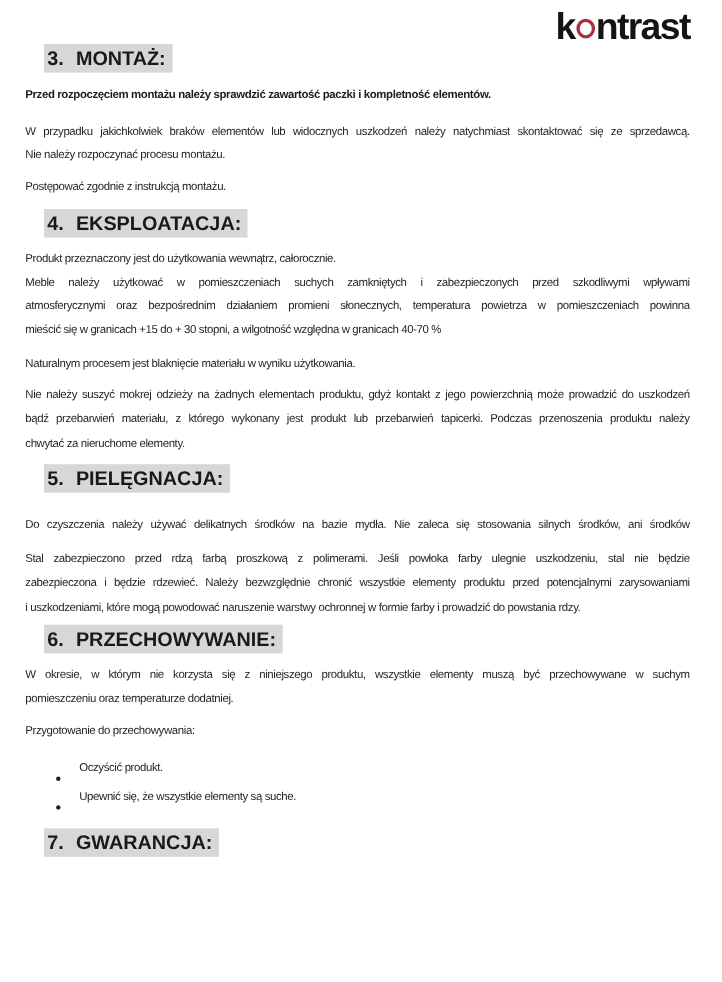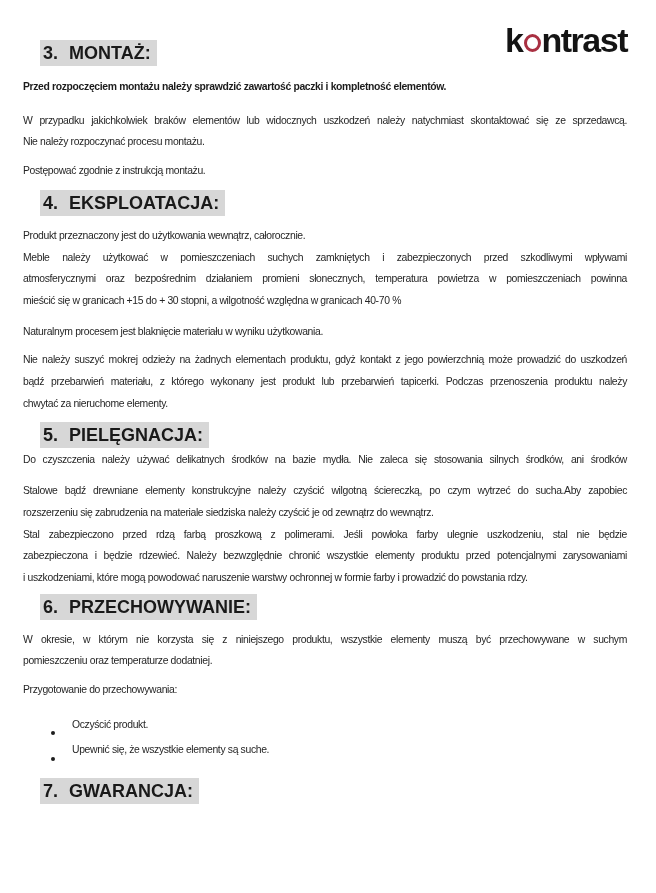--- a/index.html
+++ b/index.html
@@ -5,21 +5,21 @@
   html, body { margin: 0; padding: 0; }
   body {
     width: 656px; height: 893px;
     background: #ffffff;
     font-family: "Liberation Sans", sans-serif;
     color: #262626;
     position: relative;
     overflow: hidden;
   }
   .logo {
-    position: absolute; top: 24px; right: 29px;
+    position: absolute; top: 8px; right: 29px;
     font-size: 34px; font-weight: bold; letter-spacing: -1.5px;
     color: #141414; line-height: 32px; white-space: nowrap;
   }
   .logo .ring {
     display: inline-block; width: 11px; height: 12px;
     border: 3.5px solid #a93042; border-radius: 50%;
     margin: 0 1px;
   }
   .page { position: absolute; left: 23px; top: 40px; width: 604px; }
   .heading {
@@ -90,32 +90,28 @@
   <div class="para" style="margin-bottom:7px">
     <div class="line">Naturalnym procesem jest blaknięcie materiału w wyniku użytkowania.</div>
   </div>
 
   <div class="para" style="margin-bottom:8px">
     <div class="line j">Nie należy suszyć mokrej odzieży na żadnych elementach produktu, gdyż kontakt z jego powierzchnią może prowadzić do uszkodzeń</div>
     <div class="line j">bądź przebarwień materiału, z którego wykonany jest produkt lub przebarwień tapicerki. Podczas przenoszenia produktu należy</div>
     <div class="line">chwytać za nieruchome elementy.</div>
   </div>
 
-  <div class="heading" style="margin-bottom:1px">
+  <div class="heading" style="margin-bottom:19px">
     <span class="hl"><span class="num">5.</span><span>PIELĘGNACJA:</span></span>
   </div>
 
   <div class="para" style="margin-bottom:9px">
     <div class="line j">Do czyszczenia należy używać delikatnych środków na bazie mydła. Nie zaleca się stosowania silnych środków, ani środków</div>
   </div>
 
-  <div class="para" style="margin-bottom:0">
-    <div class="line j">Stalowe bądź drewniane elementy konstrukcyjne należy czyścić wilgotną ściereczką, po czym wytrzeć do sucha.Aby zapobiec</div>
-    <div class="line">rozszerzeniu się zabrudzenia na materiale siedziska należy czyścić je od zewnątrz do wewnątrz.</div>
-  </div>
 
   <div class="para" style="margin-bottom:5px">
     <div class="line j">Stal zabezpieczono przed rdzą farbą proszkową z polimerami. Jeśli powłoka farby ulegnie uszkodzeniu, stal nie będzie</div>
     <div class="line j">zabezpieczona i będzie rdzewieć. Należy bezwzględnie chronić wszystkie elementy produktu przed potencjalnymi zarysowaniami</div>
     <div class="line">i uszkodzeniami, które mogą powodować naruszenie warstwy ochronnej w formie farby i prowadzić do powstania rdzy.</div>
   </div>
 
   <div class="heading" style="margin-bottom:9px">
     <span class="hl"><span class="num">6.</span><span>PRZECHOWYWANIE:</span></span>
   </div>

